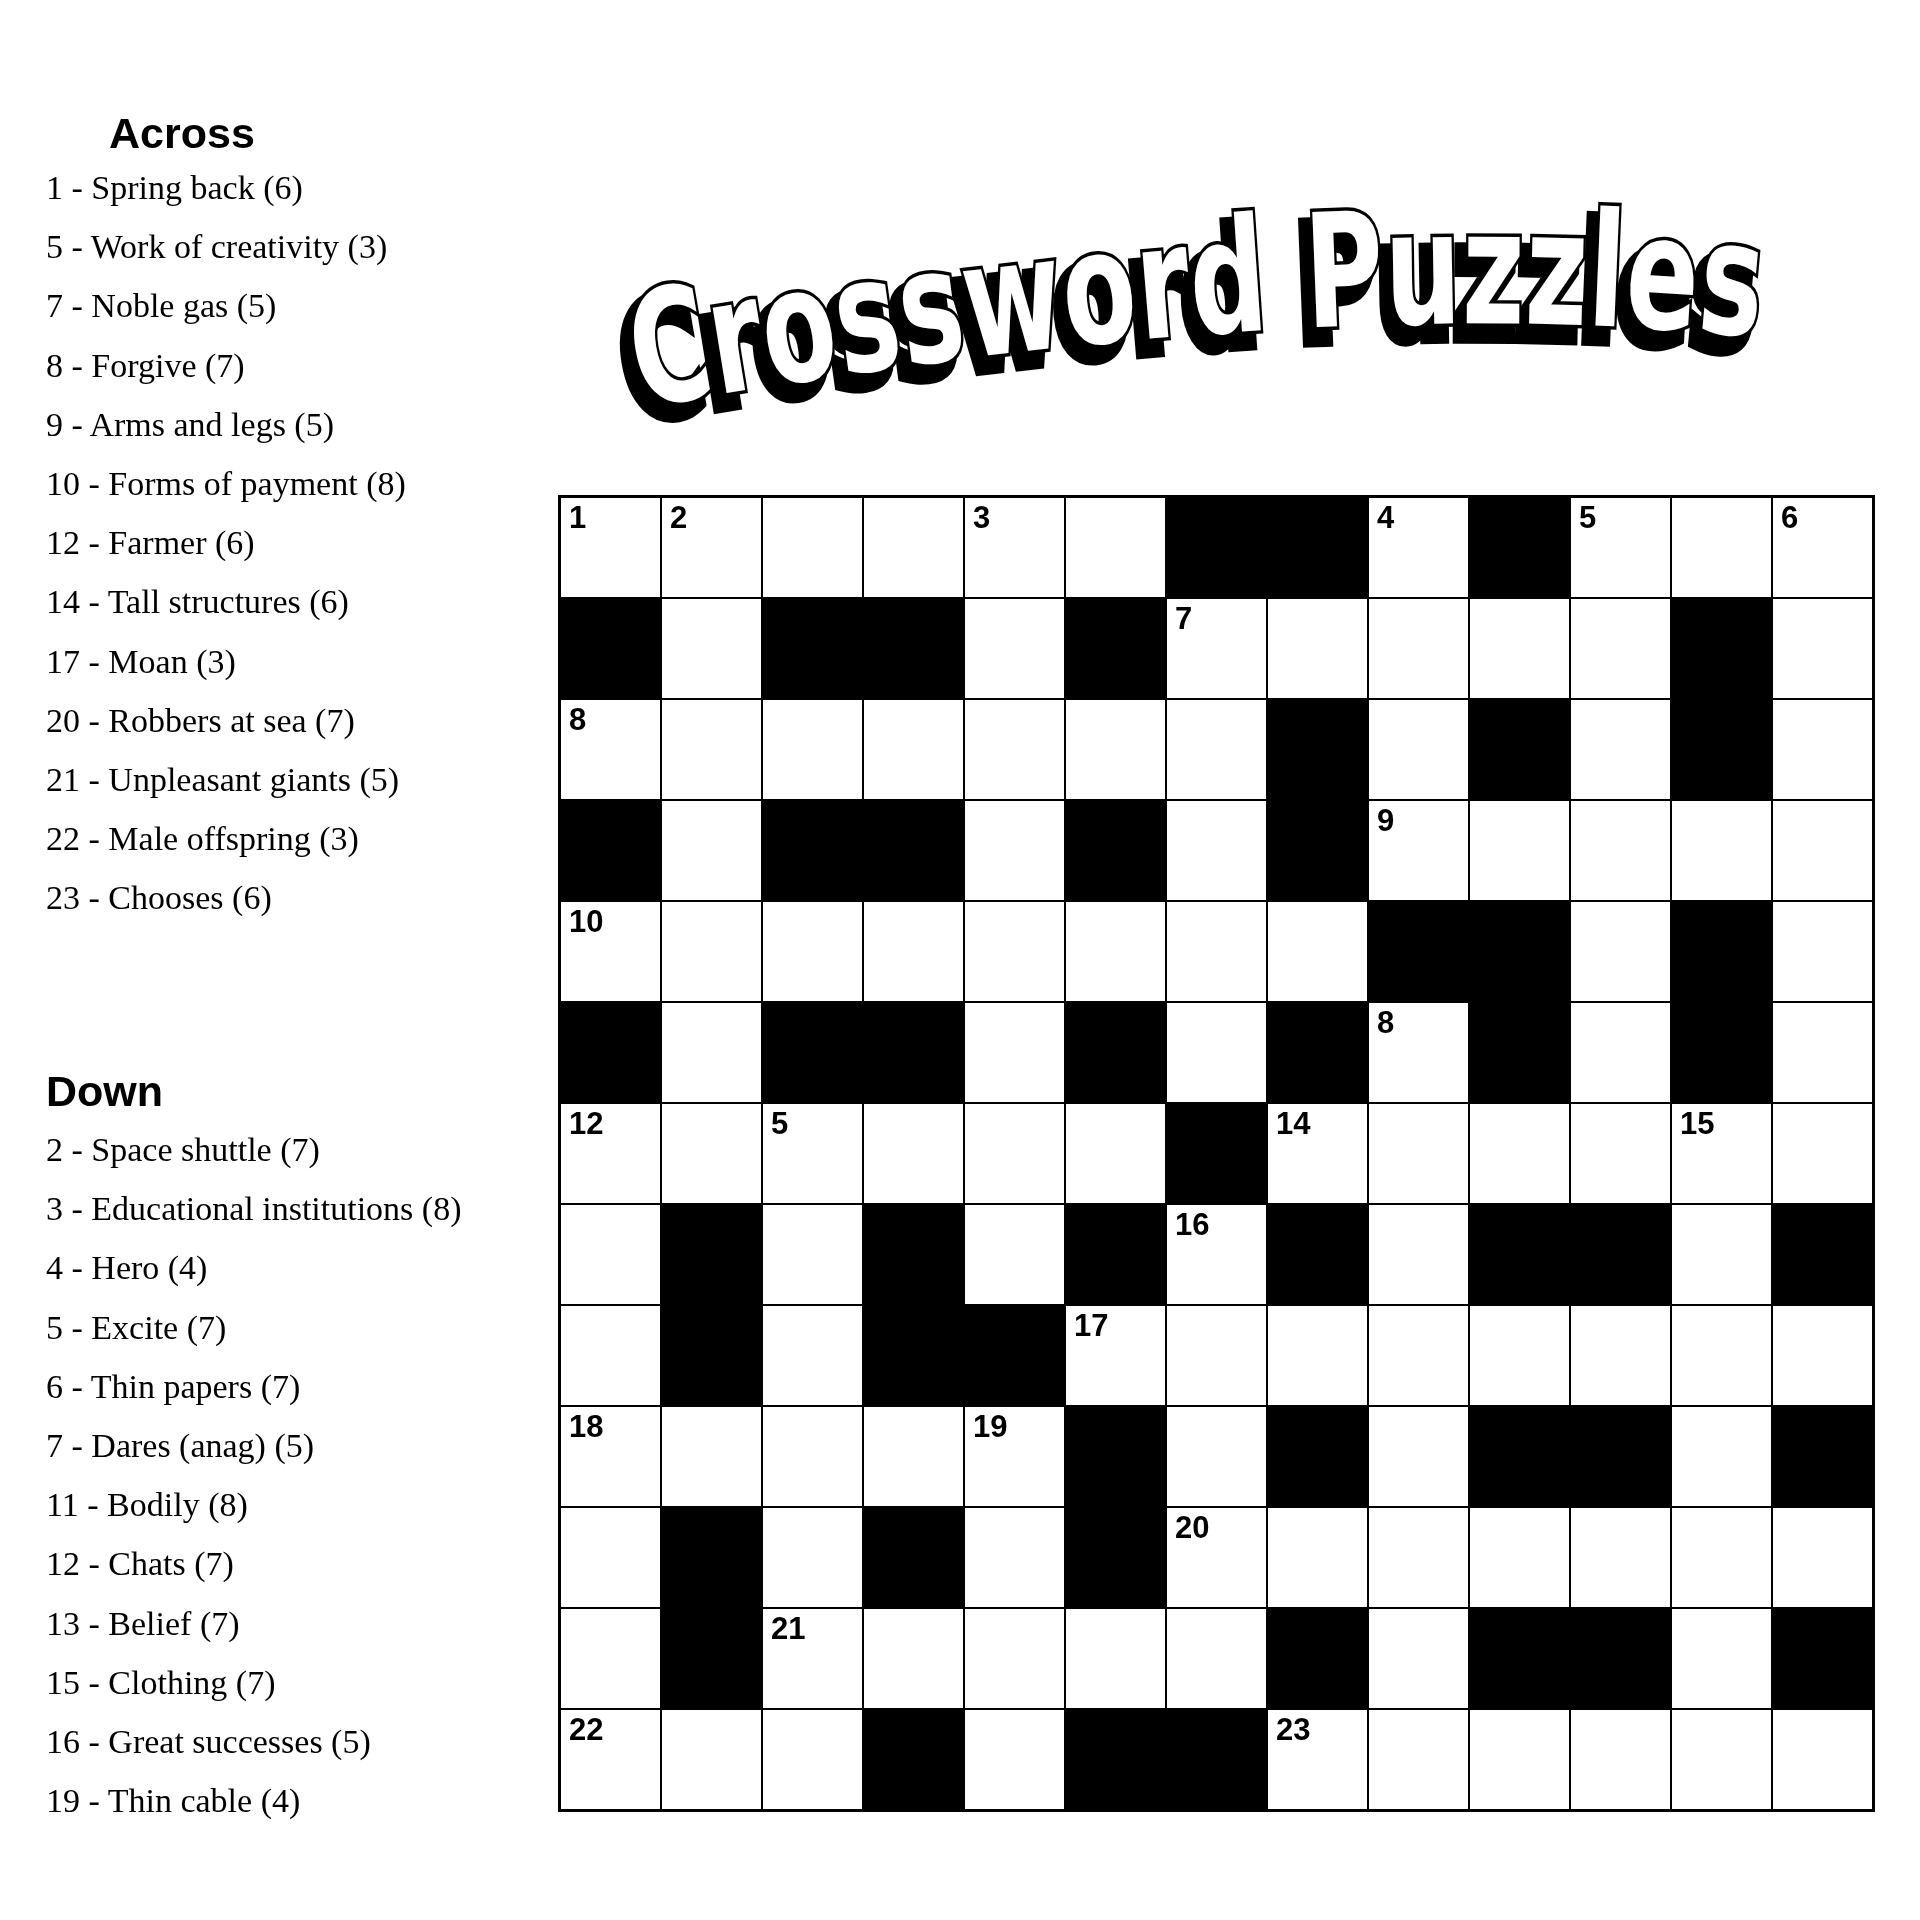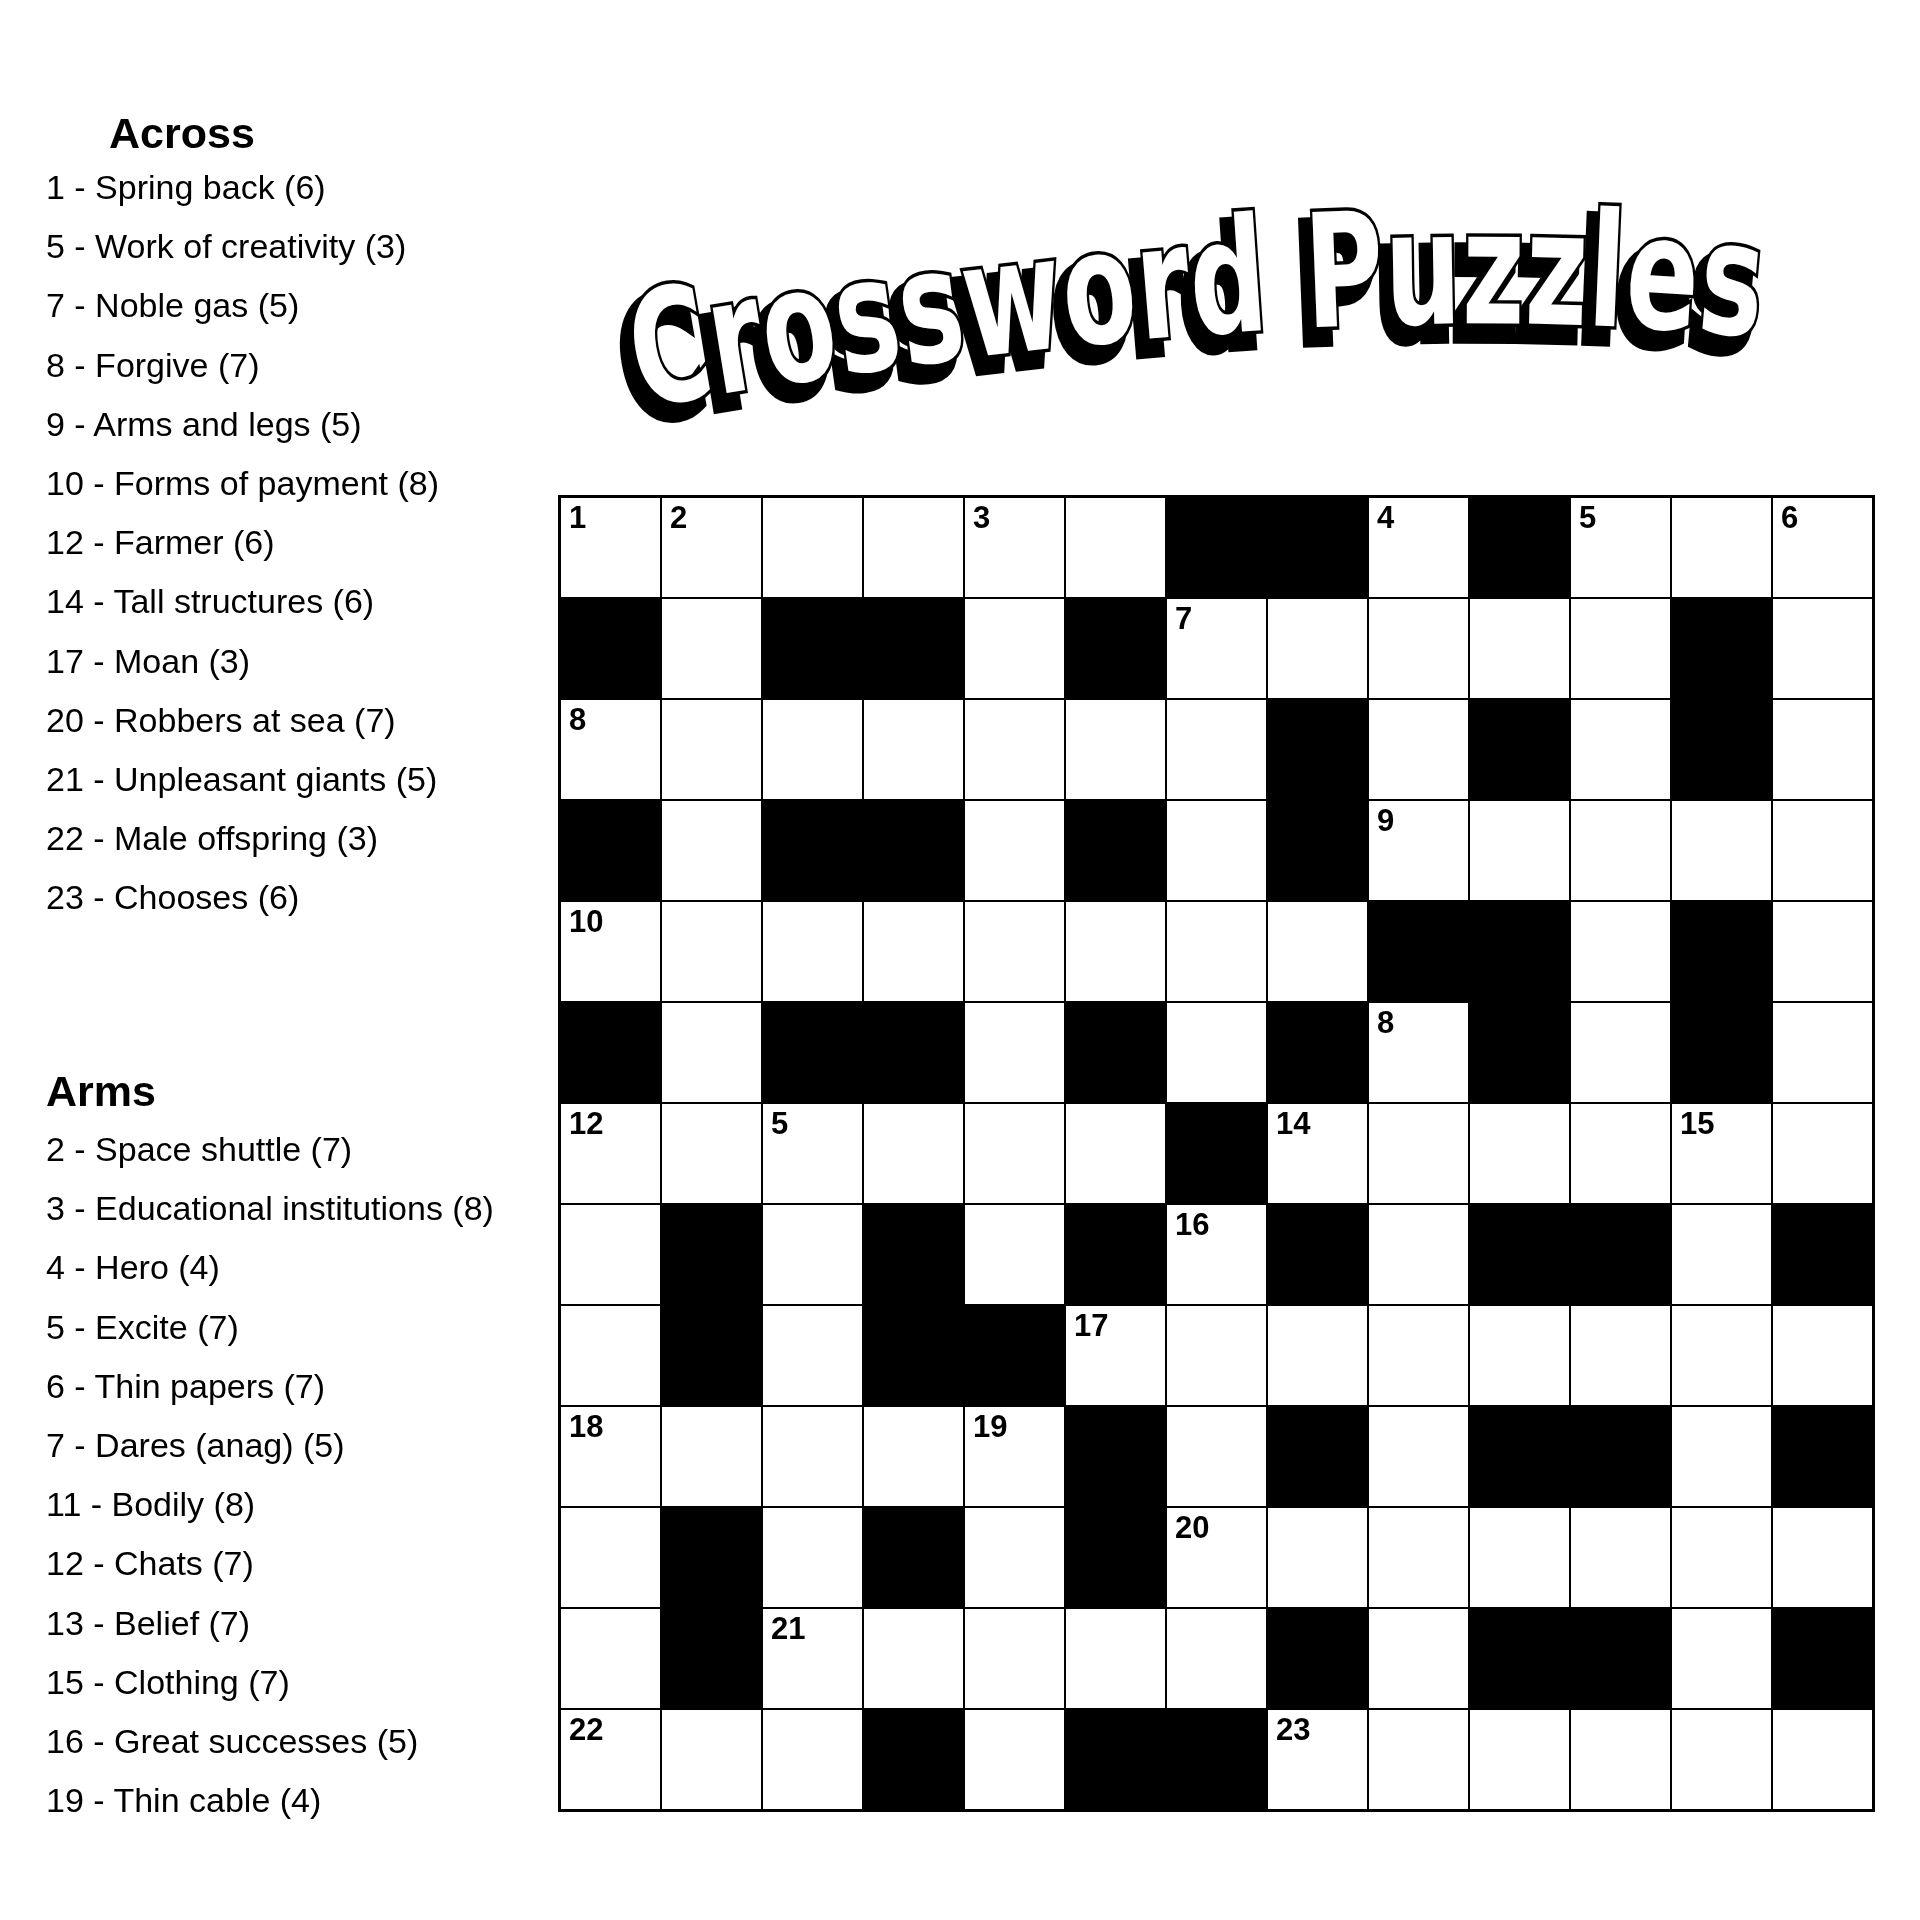--- a/index.html
+++ b/index.html
@@ -21,20 +21,21 @@
     white-space: nowrap;
   }
   #across-heading { left: 84px; top: 112px; margin-left: 25px; }
   #down-heading   { left: 46px; top: 1070px; }
 
   ul.clues {
     position: absolute;
     left: 46px;
     margin: 0; padding: 0;
     list-style: none;
+    font-family: Liberation Serif, serif;
   }
   #across-list { top: 158px; }
   #down-list   { top: 1120px; }
   ul.clues li {
     font-size: 34px;
     line-height: 59.2px;
     white-space: nowrap;
   }
 
   
@@ -100,21 +101,21 @@
     <li>10 - Forms of payment (8)</li>
     <li>12 - Farmer (6)</li>
     <li>14 - Tall structures (6)</li>
     <li>17 - Moan (3)</li>
     <li>20 - Robbers at sea (7)</li>
     <li>21 - Unpleasant giants (5)</li>
     <li>22 - Male offspring (3)</li>
     <li>23 - Chooses (6)</li>
   </ul>
 
-<div id="down-heading" class="heading">Arms</div>
+<div id="down-heading" class="heading">Down</div>
 <ul id="down-list" class="clues">
     <li>2 - Space shuttle (7)</li>
     <li>3 - Educational institutions (8)</li>
     <li>4 - Hero (4)</li>
     <li>5 - Excite (7)</li>
     <li>6 - Thin papers (7)</li>
     <li>7 - Dares (anag) (5)</li>
     <li>11 - Bodily (8)</li>
     <li>12 - Chats (7)</li>
     <li>13 - Belief (7)</li>

